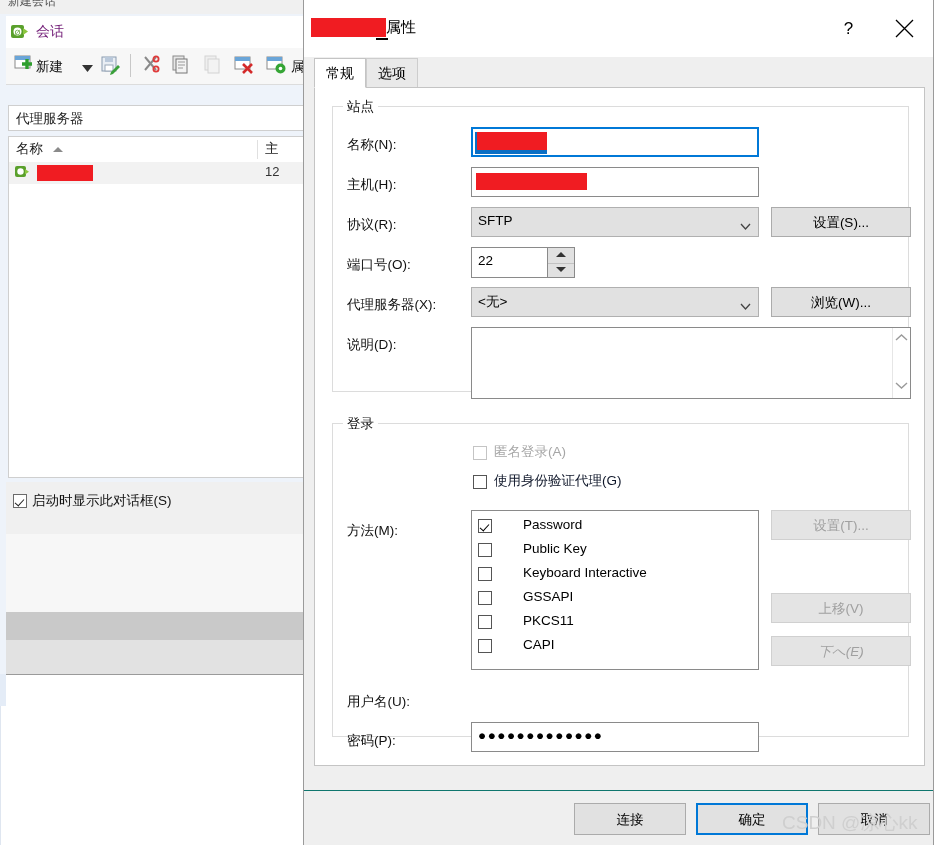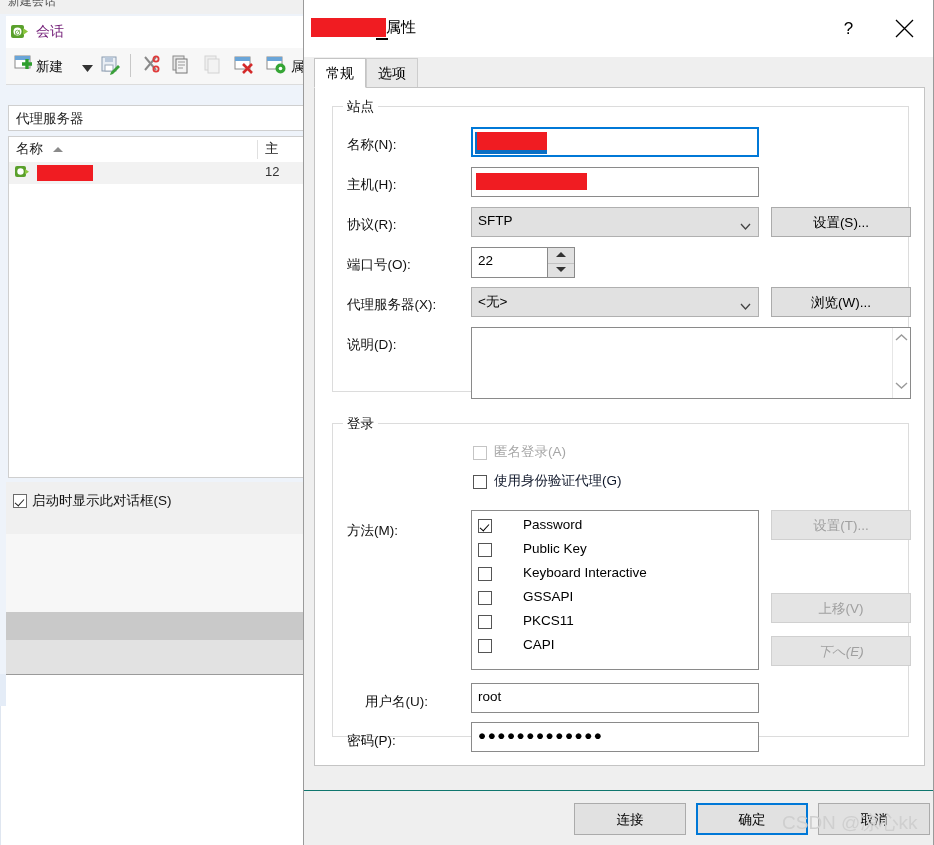--- a/index.html
+++ b/index.html
@@ -391,24 +391,21 @@
           <div class="lbrow" style="top:123px;">
             <span class="c chk"></span>
             <span class="t">CAPI</span>
           </div>
         </div>
 
         <div class="btn disabled" style="left:438px;top:86px;width:140px;height:30px;line-height:29px;">设置(T)...</div>
         <div class="btn disabled" style="left:438px;top:169px;width:140px;height:30px;line-height:29px;text-align:center;">上移(V)</div>
         <div class="btn disabled" style="left:438px;top:212px;width:140px;height:30px;line-height:29px;font-style:italic;">下へ(E)</div>
 
-        <span class="flabel" style="left:32px;top:269px;">用户名(U):</span>
-        <div class="tbox" style="left:138px;top:259px;width:288px;height:30px;">
-          <span class="val">root</span>
-        </div>
+        <span class="flabel" style="left:14px;top:269px;">用户名(U):</span>
 
         <span class="flabel" style="left:14px;top:308px;">密码(P):</span>
         <div class="tbox" style="left:138px;top:298px;width:288px;height:30px;">
           <span class="val dots">●●●●●●●●●●●●●</span>
         </div>
       </div>
 
     </div>
   </div>
 

